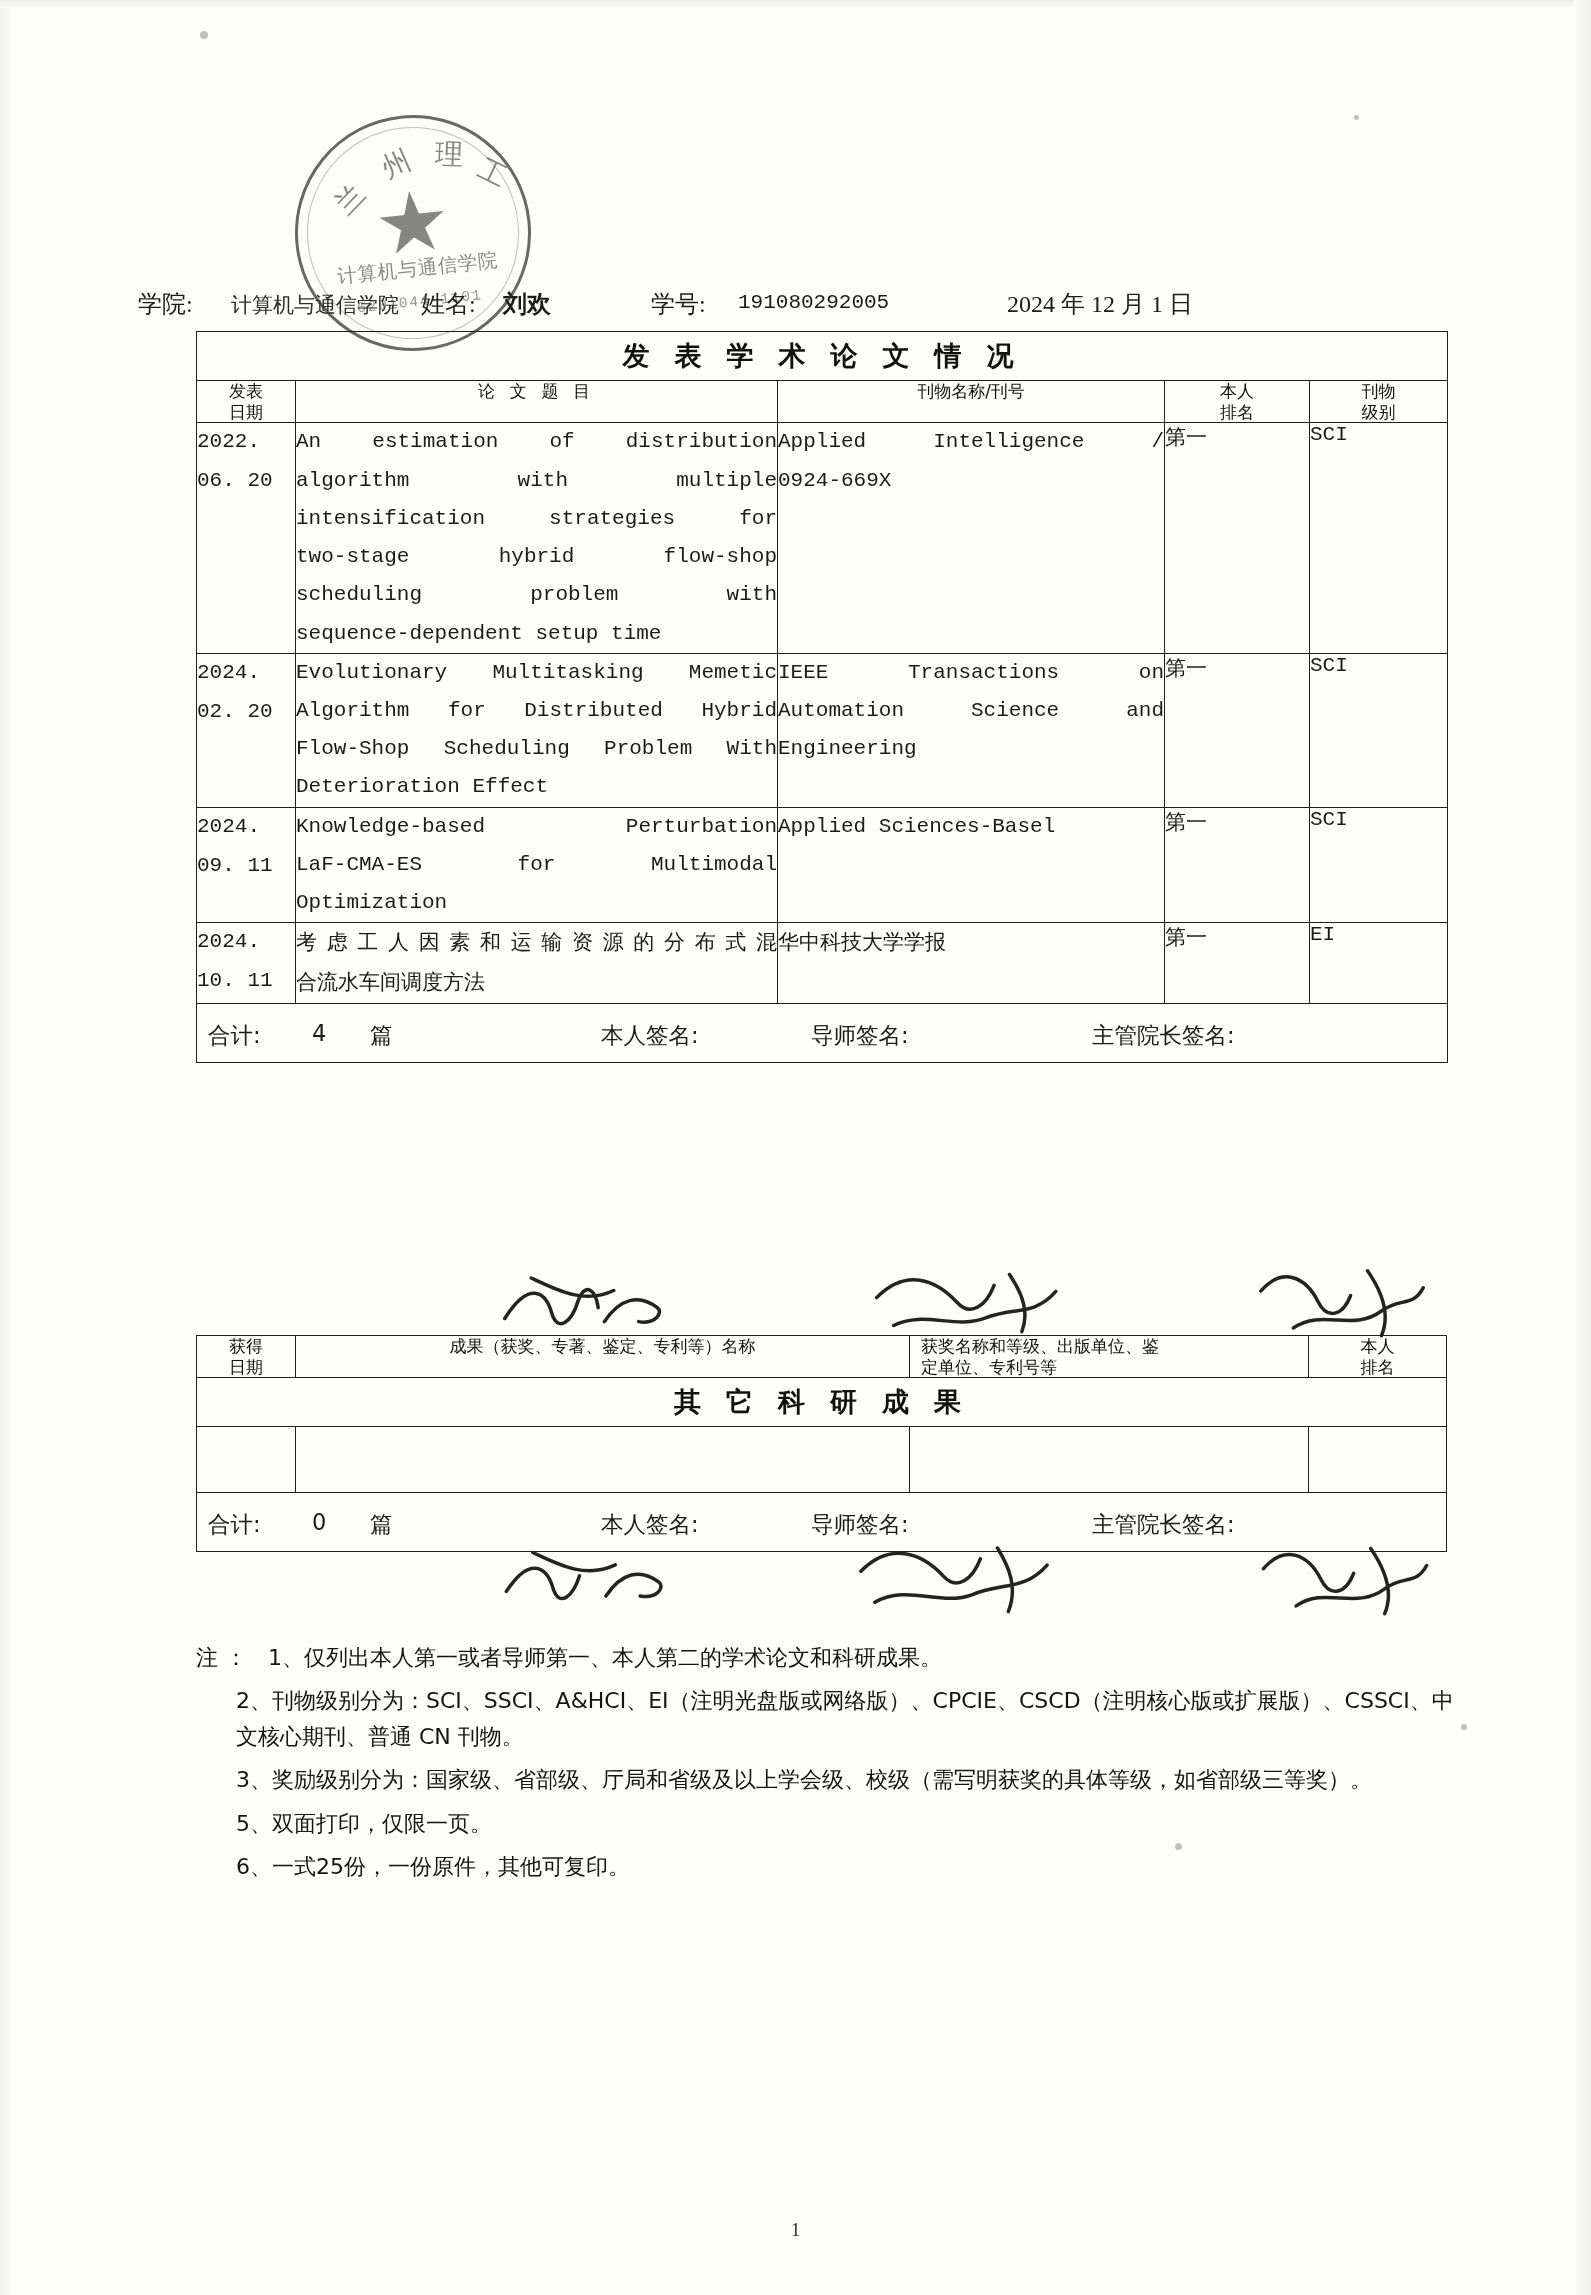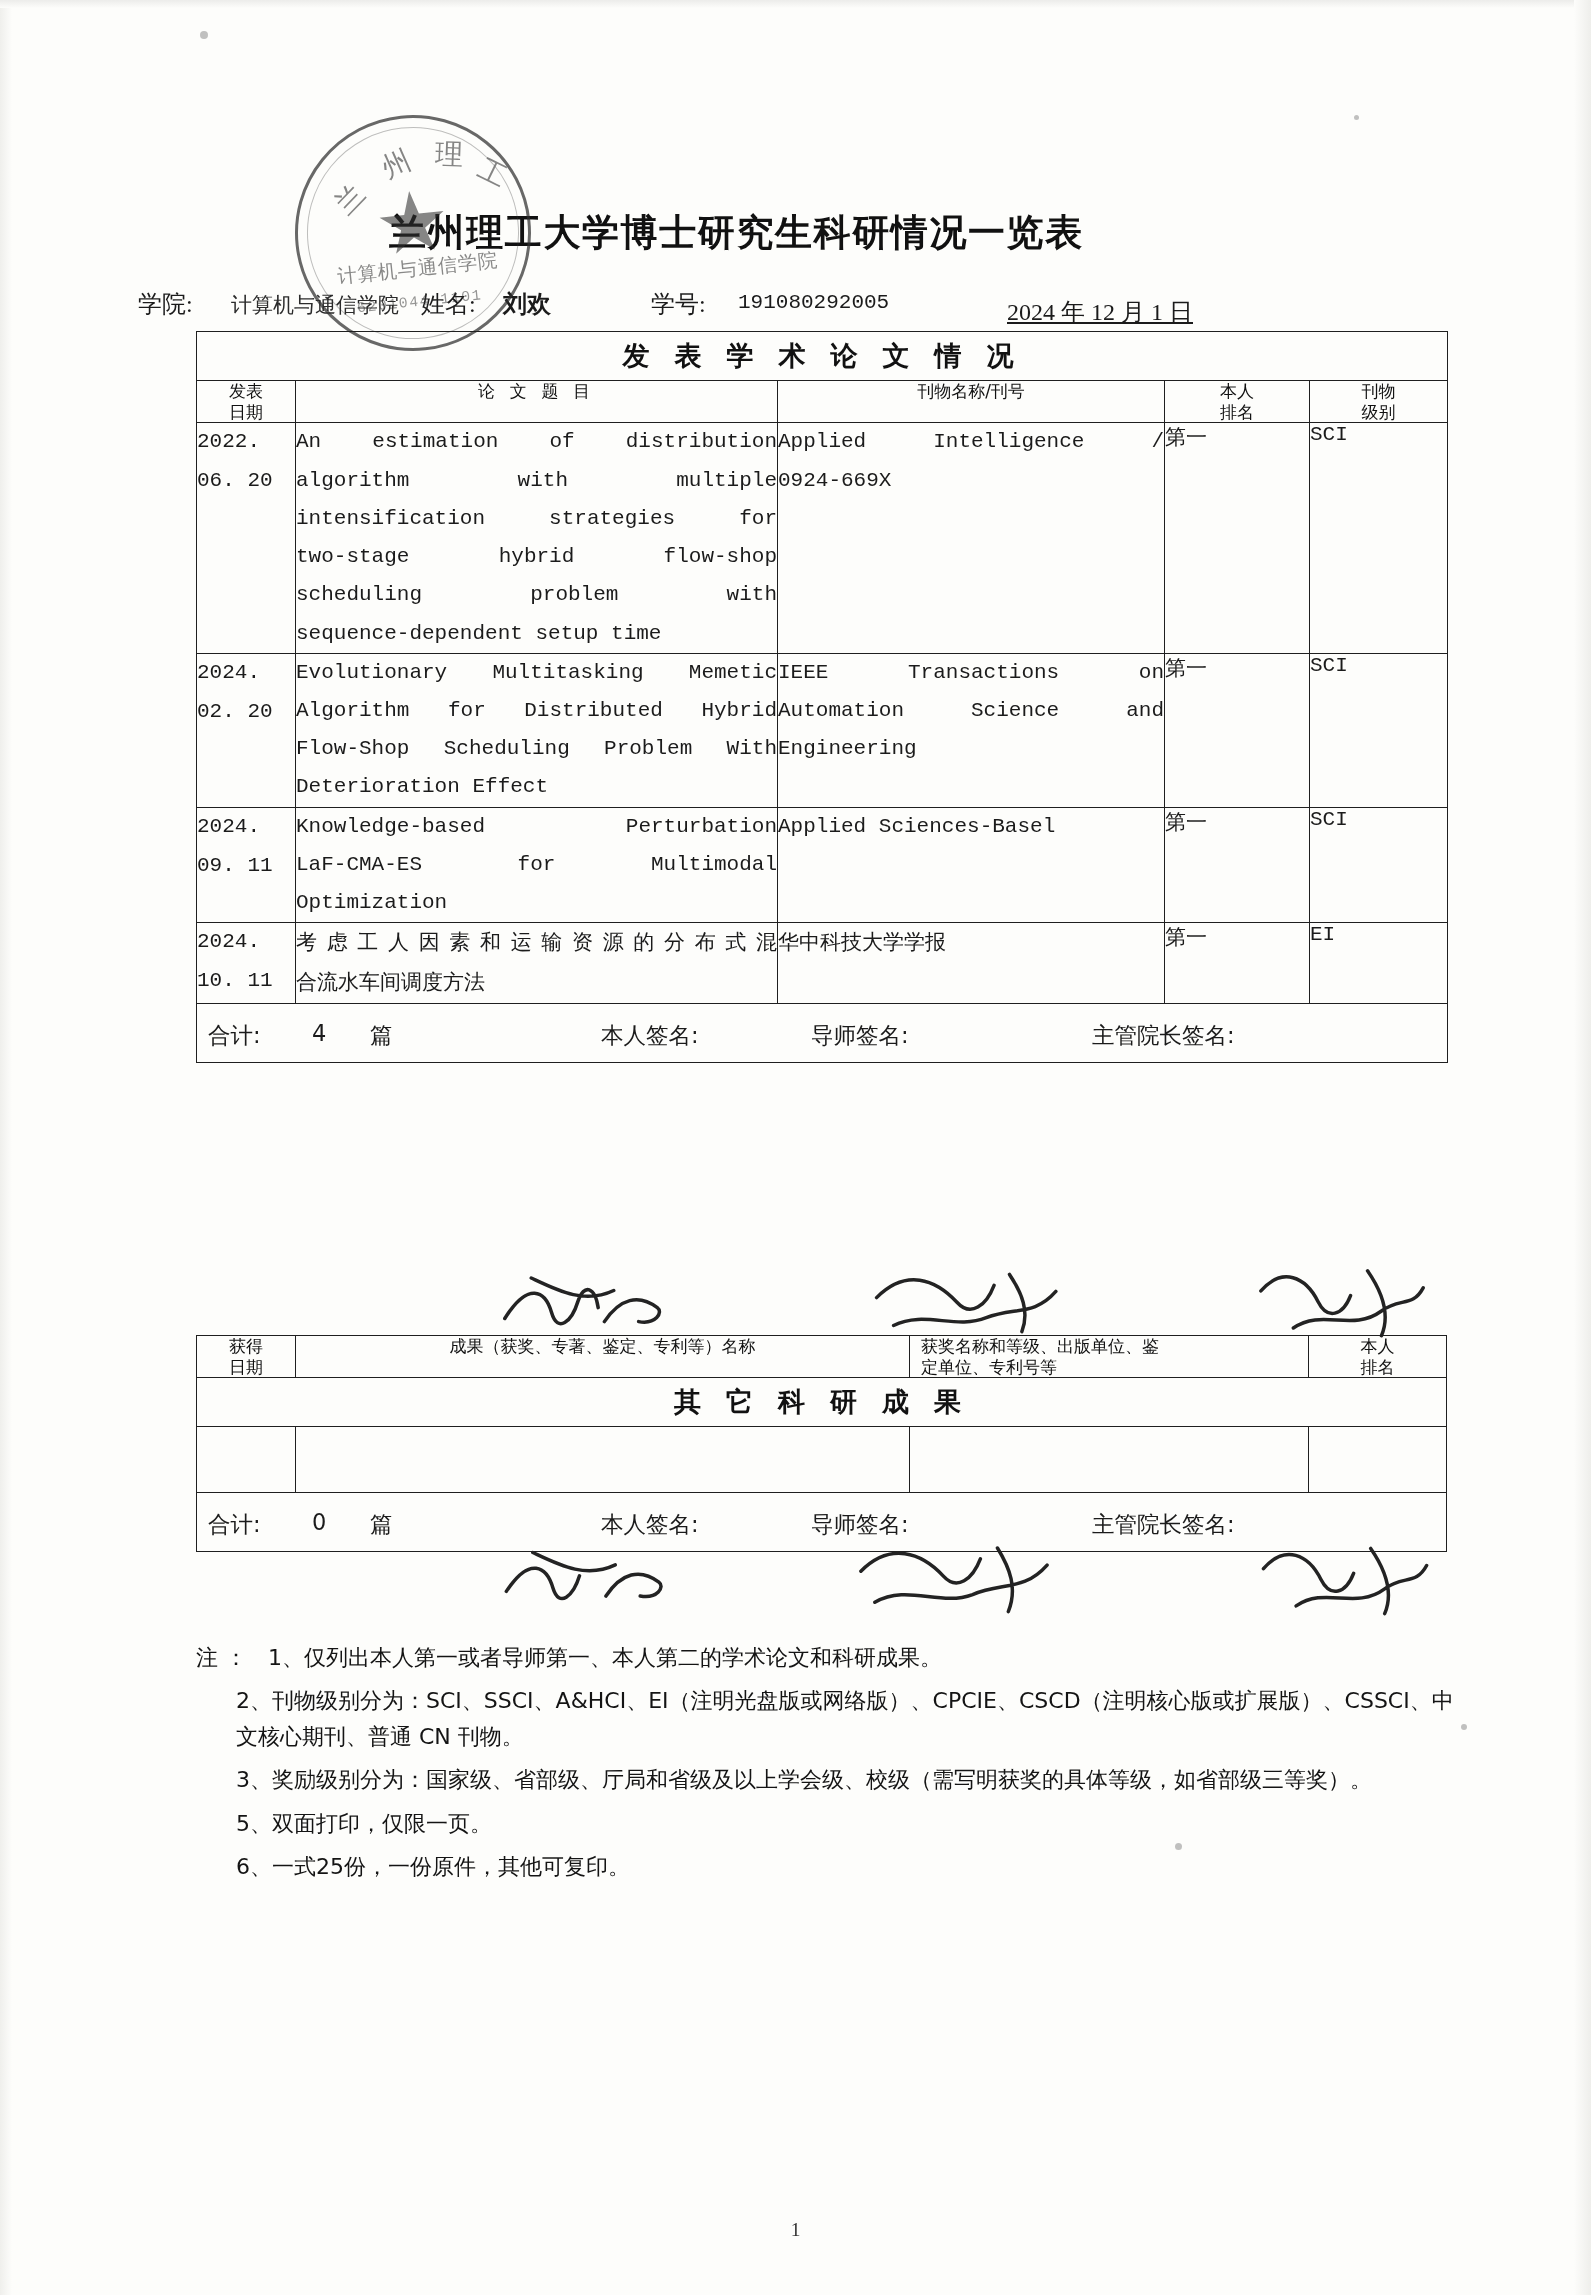--- a/index.html
+++ b/index.html
@@ -31,21 +31,21 @@
     position:absolute;left:138px;top:288px;width:1321px;height:31px;
     font-size:24px;
   }
   .meta span{position:absolute;white-space:nowrap;}
   .m-college-label{left:0;top:0;}
   .m-college-value{left:93px;top:3.1px;font-size:21px;color:#2b2b2b;}
   .m-name-label{left:283px;top:0;}
   .m-name-value{left:365px;top:0;font-weight:bold;}
   .m-id-label{left:513px;top:0;}
   .m-id-value{left:600px;top:3.1px;font-size:21px;font-family:"Liberation Mono",monospace;}
-  .m-date{left:869px;top:8px;text-decoration:underline;}
+  .m-date{left:869px;top:0;}
 
   
   .stamp{
     position:absolute;left:295px;top:115px;width:230px;height:230px;
     border:3.9px solid #2f2f2f;border-radius:50%;
     opacity:.72;
     transform:rotate(-6deg);
   }
   .stamp:after{
     content:"";position:absolute;inset:9.3px;border:1.6px solid #3a3a3a;border-radius:50%;
@@ -149,21 +149,20 @@
 <div class="page">
   <div class="scan-edge-left"></div>
   <div class="scan-edge-top"></div>
   <div class="scan-edge-right"></div>
 
   <div class="speck" style="left:200px;top:31px;width:7.8px;height:7.8px;"></div>
   <div class="speck" style="left:1354px;top:115px;width:5.4px;height:5.4px;"></div>
   <div class="speck" style="left:1461px;top:1724px;width:6.2px;height:6.2px;"></div>
   <div class="speck" style="left:1175px;top:1843px;width:7px;height:7px;"></div>
 
-  <div class="title">兰州理工大学博士研究生科研情况一览表</div>
 
   <div class="meta">
     <span class="m-college-label">学院:</span>
     <span class="m-college-value">计算机与通信学院</span>
     <span class="m-name-label">姓名:</span>
     <span class="m-name-value">刘欢</span>
     <span class="m-id-label">学号:</span>
     <span class="m-id-value">191080292005</span>
     <span class="m-date">2024 年 12 月 1 日</span>
   </div>

